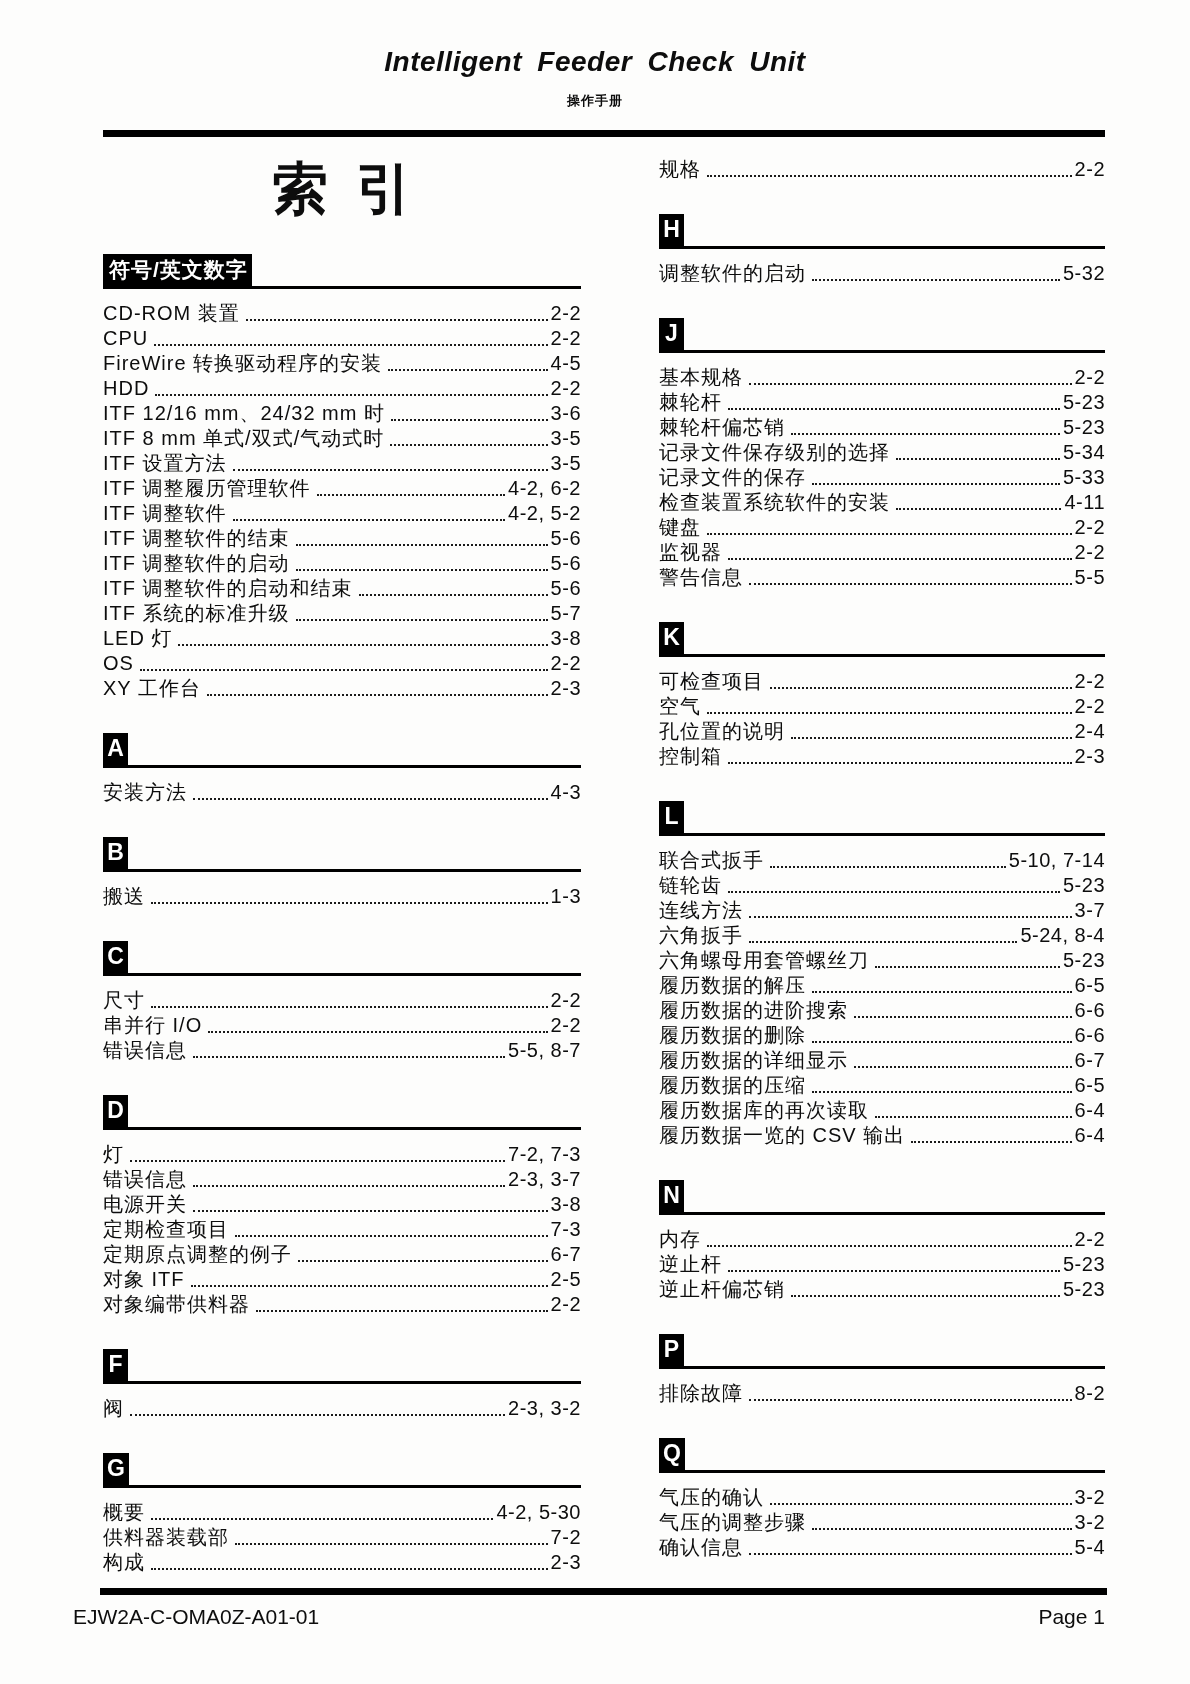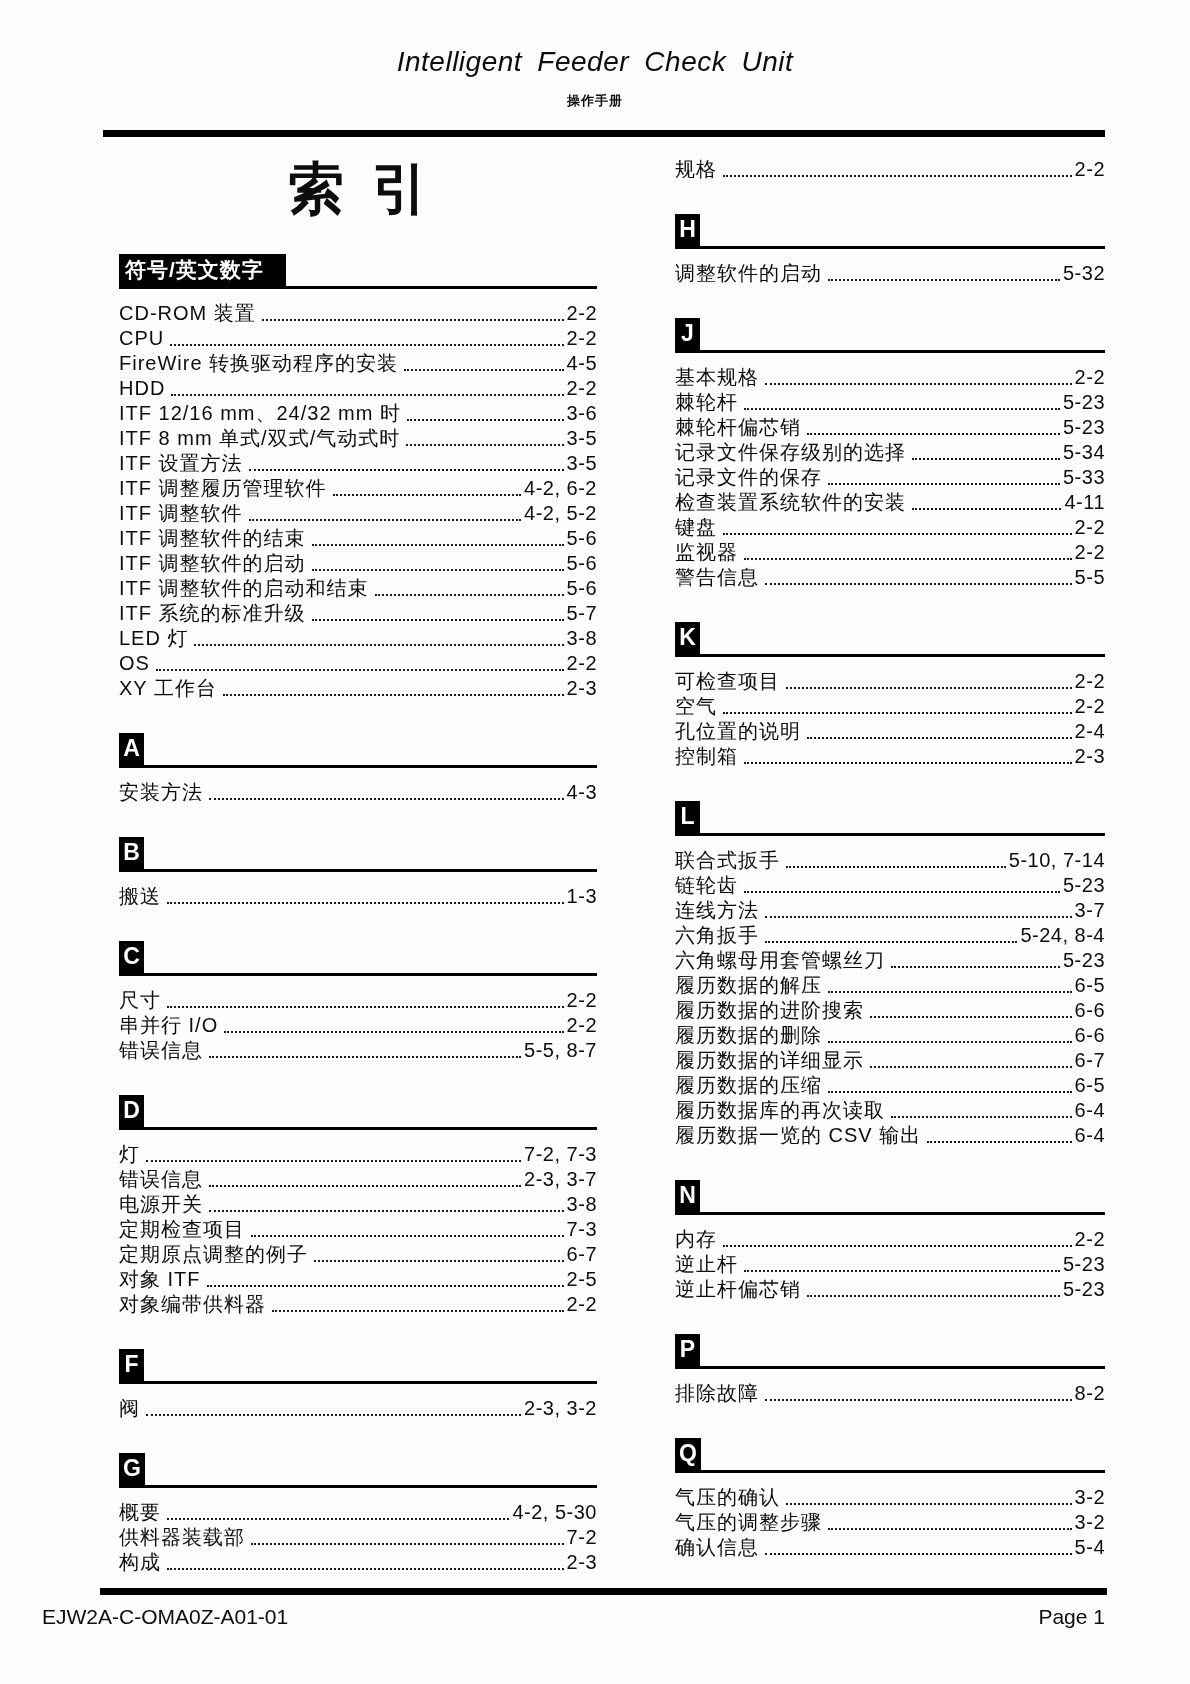--- a/index.html
+++ b/index.html
@@ -10,35 +10,35 @@
     margin: 0 auto;
     background: #fdfdfc;
     font-family: "Liberation Sans", "DejaVu Sans", sans-serif;
     color: #0d0d0d;
     overflow: hidden;
     box-sizing: border-box;
   }
   .doc-header { text-align: center; padding-top: 46px; }
   .doc-title {
     font-style: italic;
-    font-weight: normal;
+    font-weight: bold;
     font-size: 28px;
     letter-spacing: 0.5px;
     word-spacing: 7px;
   }
   .doc-subtitle { font-weight: bold; font-size: 13px; margin-top: 14px; letter-spacing: 1px; }
   .top-rule { height: 7px; background: #000; margin: 20px 85px 0 103px; }
 
   .columns {
     display: flex;
     padding: 14px 85px 0 103px;
     gap: 78px;
     box-sizing: border-box;
   }
-  .col-left  { width: 478px; flex: 0 0 auto; margin-left: 16px; }
+  .col-left  { width: 478px; flex: 0 0 auto; }
   .col-right { flex: 1 1 auto; min-width: 0; }
 
   .index-title {
     font-size: 56px;
     font-weight: 600;
     text-align: center;
     letter-spacing: 28px;
     text-indent: 28px;
     margin: 4px 0 16px 0;
     line-height: 1.2;
@@ -51,21 +51,21 @@
   }
   .label-chip {
     display: inline-block;
     background: #000;
     color: #fff;
     font-weight: bold;
     line-height: 1;
     vertical-align: bottom;
   }
   .letter-label { font-size: 23px; padding: 4px 4px 5px 4px; min-width: 17px; text-align: center; }
-  .badge-label  { font-size: 21px; padding: 5px 22px 6px 6px; letter-spacing: 1px; }
+  .badge-label  { font-size: 21px; padding: 5px 4px 6px 6px; letter-spacing: 1px; }
 
   .entry-list { margin-top: 12px; text-align: right; }
   .entry {
     display: flex;
     align-items: baseline;
     font-size: 20px;
     line-height: 25px;
     white-space: nowrap;
   }
   .term  { letter-spacing: 1px; flex: 0 0 auto; }
@@ -83,21 +83,21 @@
     position: absolute;
     left: 0; right: 0;
     top: 1588px;
     bottom: 0;
     background: #fdfdfc;
   }
   .footer-rule { height: 7px; background: #000; margin: 0 83px 0 100px; }
   .footer-row {
     display: flex;
     justify-content: space-between;
-    padding: 10px 85px 0 42px;
+    padding: 10px 85px 0 73px;
     font-size: 21px;
   }
 </style>
 </head>
 <body>
 
 <div class="page">
 
   <div class="doc-header">
     <div class="doc-title">Intelligent Feeder Check Unit</div>

